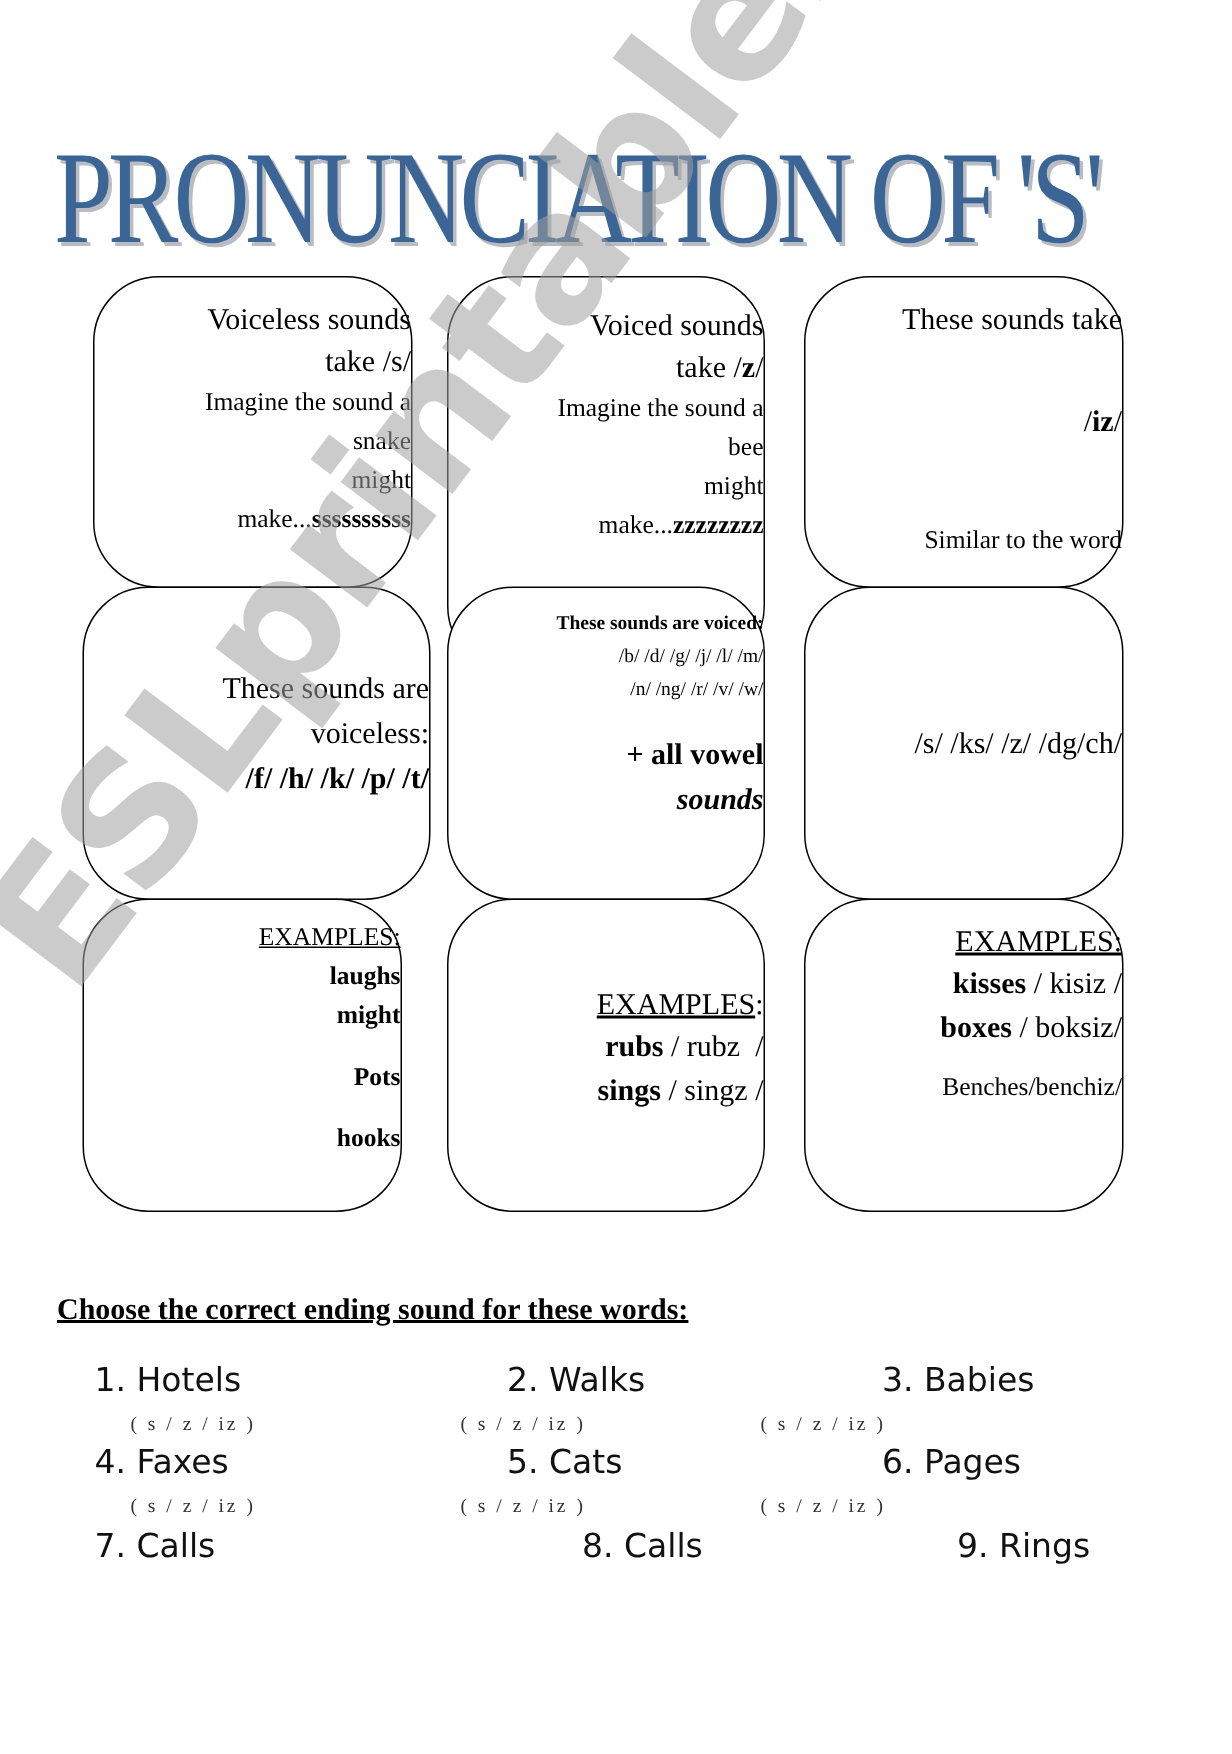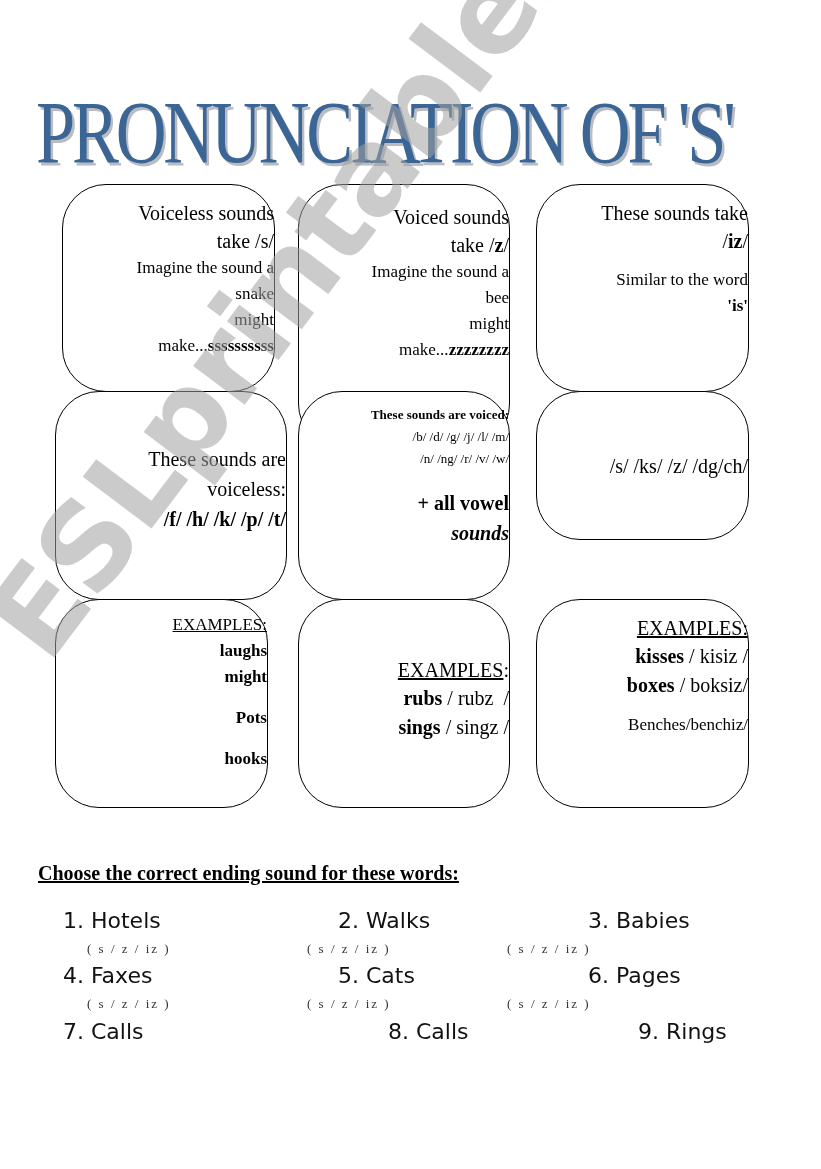--- a/index.html
+++ b/index.html
@@ -60,42 +60,42 @@
 
 <div class="box" style="left:298px; top:184px; width:212px; height:264px; padding-top:18px;">
   <div class="t20">Voiced sounds</div>
   <div class="t20"><span>take /</span><span class="b">z</span><span>/</span></div>
   <div class="t17">Imagine the sound a</div>
   <div class="t17">bee</div>
   <div class="t17">might</div>
   <div class="t17"><span>make...</span><span class="b">zzzzzzzz</span></div>
 </div>
 
-<div class="box" style="left:536px; top:184px; width:213px; height:208px; padding-top:14px;">
+<div class="box" style="left:536px; top:184px; width:213px; height:208px; padding-top:14px;gap:40px;">
   <div class="t20">These sounds take</div>
   <div class="t20"><span>/</span><span class="b">iz</span><span>/</span></div>
   <div class="t17" style="margin-top:12px;">Similar to the word</div>
   <div class="t17 b">'is'</div>
 </div>
 
 <div class="box" style="left:55px; top:391px; width:232px; height:209px; justify-content:center; padding-bottom:14px;">
   <div class="t20" style="line-height:30px;">These sounds are</div>
   <div class="t20" style="line-height:30px;">voiceless:</div>
   <div class="t20 b" style="line-height:30px;">/f/ /h/ /k/ /p/ /t/</div>
 </div>
 
 <div class="box" style="left:298px; top:391px; width:212px; height:209px; padding-top:12px;">
   <div class="t13 b">These sounds are voiced:</div>
   <div class="t13">/b/ /d/ /g/ /j/ /l/ /m/</div>
   <div class="t13">/n/ /ng/ /r/ /v/ /w/</div>
   <div class="t20 b" style="margin-top:18px; line-height:30px;">+ all vowel</div>
   <div class="t20 b" style="line-height:30px;font-style:italic;">sounds</div>
 </div>
 
-<div class="box" style="left:536px; top:391px; width:213px; height:149px; justify-content:center;">
+<div class="box" style="left:536px; top:391px; width:213px; height:209px; justify-content:center;">
   <div class="t20">/s/ /ks/ /z/ /dg/ch/</div>
 </div>
 
 <div class="box" style="left:55px; top:599px; width:213px; height:209px; padding-top:12px;">
   <div class="t17 u">EXAMPLES:</div>
   <div class="t17 b">laughs</div>
   <div class="t17 b">might</div>
   <div class="t17 b" style="margin-top:15px;">Pots</div>
   <div class="t17 b" style="margin-top:15px;">hooks</div>
 </div>

